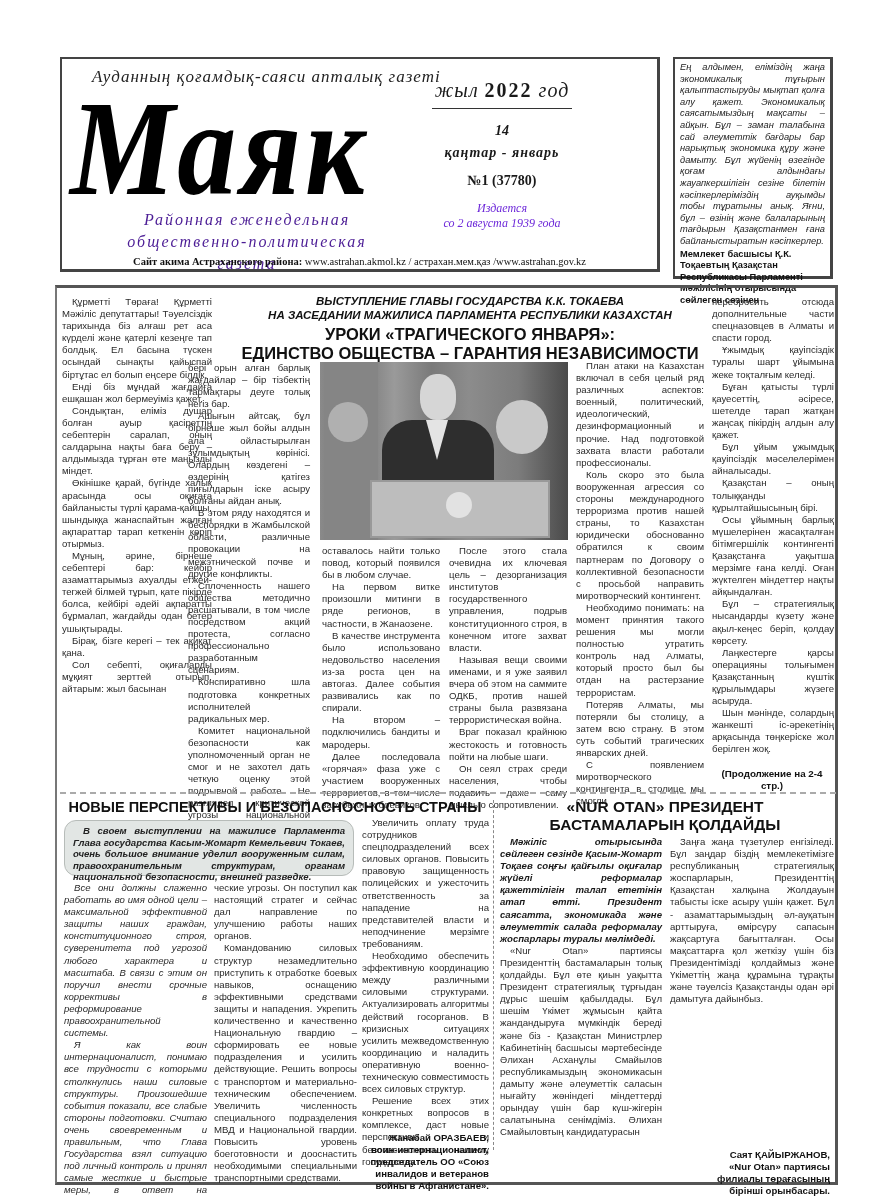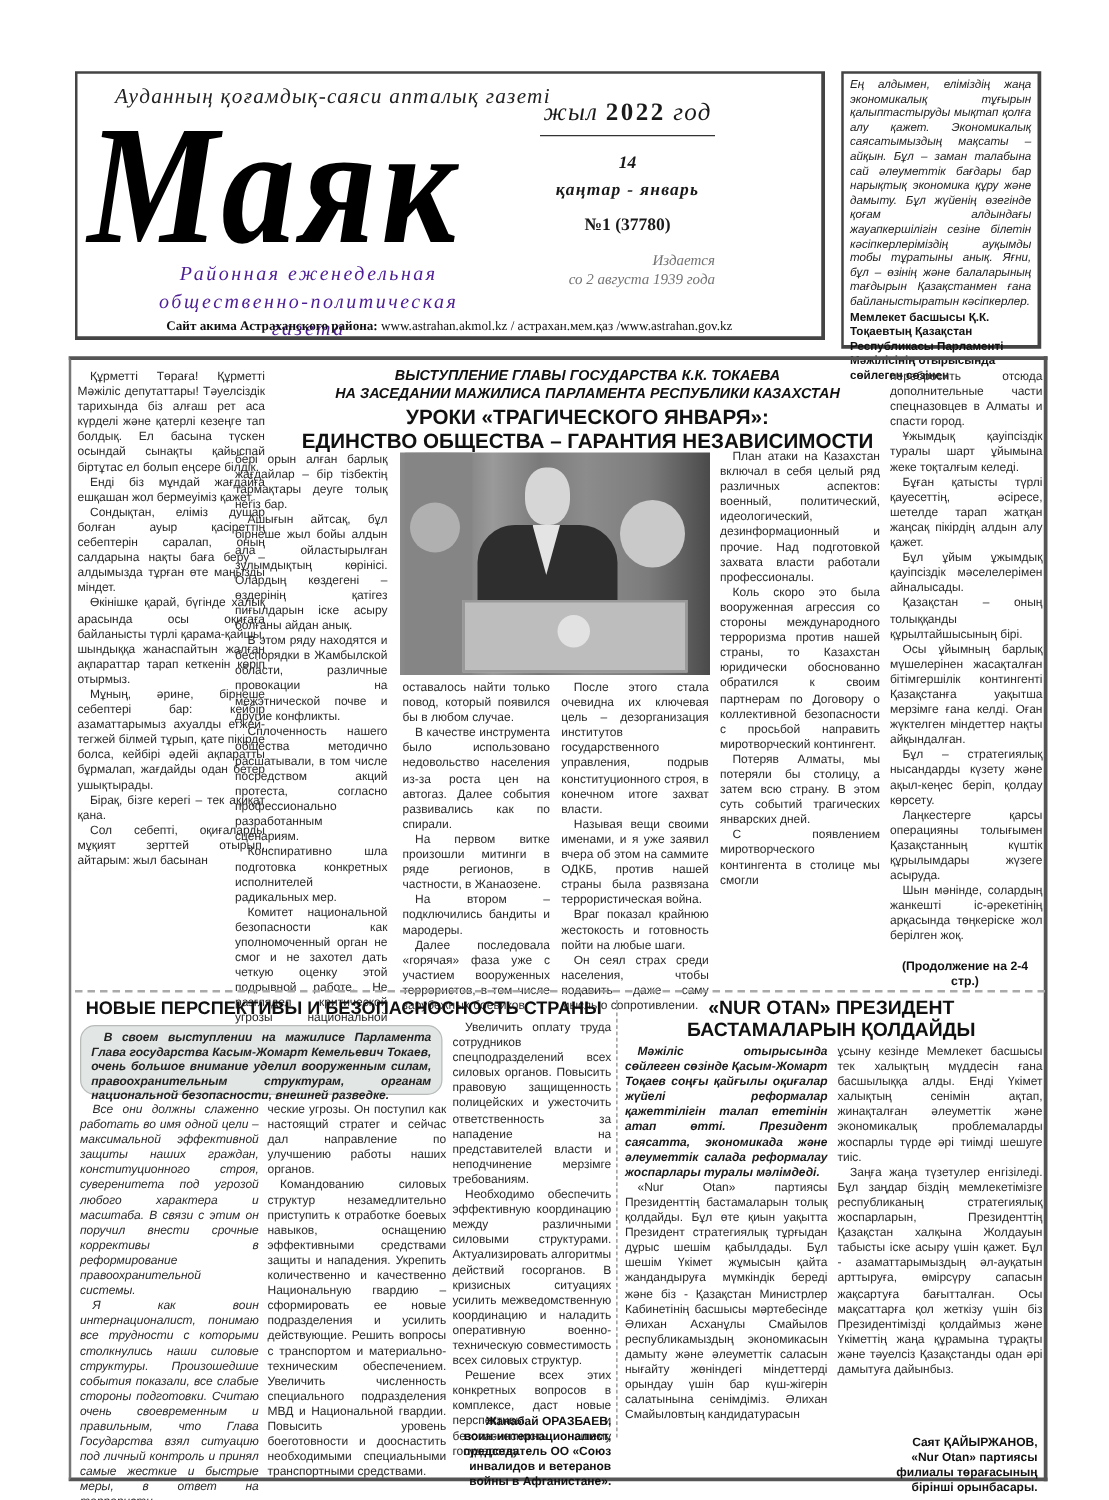--- a/index.html
+++ b/index.html
@@ -11,21 +11,21 @@
   .mh-title { position: absolute; left: 8px; top: 22px; font-family: "Liberation Serif", serif; font-style: italic; font-weight: bold; font-size: 118px; letter-spacing: 4px; color: #000; line-height: 1; transform: scaleY(1.15); transform-origin: top left; }
   .mh-ru { position: absolute; left: 40px; top: 150px; width: 290px; text-align: center; font-family: "Liberation Serif", serif; font-style: italic; font-size: 16px; letter-spacing: 2px; line-height: 22px; color: #4c1d95; }
   .mh-site { position: absolute; left: 0; right: 0; top: 197px; text-align: center; font-family: "Liberation Serif", serif; font-size: 10.5px; color: #111; }
   .mh-site b { font-weight: bold; }
   .mh-right { position: absolute; left: 370px; top: 20px; width: 140px; text-align: center; font-family: "Liberation Serif", serif; }
   .mh-year { font-style: italic; font-size: 20px; padding-bottom: 6px; border-bottom: 1.5px solid #333; letter-spacing: 1px; }
   .mh-year b { font-style: normal; font-weight: bold; letter-spacing: 2px; }
   .mh-day { margin-top: 14px; font-style: italic; font-weight: bold; font-size: 14px; }
   .mh-month { margin-top: 6px; font-style: italic; font-weight: bold; font-size: 14px; letter-spacing: 1px; }
   .mh-num { margin-top: 12px; font-weight: bold; font-size: 14px; }
-  .mh-since { margin-top: 12px; font-style: italic; font-size: 12px; line-height: 15px; color: #737373; text-align: right; }
+  .mh-since { margin-top: 12px; font-style: italic; font-size: 12px; line-height: 15px; color: #6d28d9; }
 
   .quote-box { position: absolute; left: 673px; top: 57px; width: 160px; height: 222px; border: 2px solid #444; border-right-width: 3px; border-bottom-width: 3px; padding: 3px 5px; font-size: 9.3px; line-height: 11.6px; }
   .quote-text { font-style: italic; text-align: justify; color: #222; }
   .quote-src { font-weight: bold; text-align: left; margin-top: 1px; color: #111; }
 
   .main-frame { position: absolute; left: 55px; top: 285px; width: 783px; height: 900px; border-top: 3px solid #555; border-left: 2px solid #777; border-right: 3px solid #555; border-bottom: 3px solid #555; }
 
   .col { position: absolute; font-size: 9.6px; line-height: 12.1px; text-align: justify; color: #2a2a2a; }
   .col p { text-indent: 10px; }
   .kicker { position: absolute; left: 230px; top: 294px; width: 480px; text-align: center; font-weight: bold; font-style: italic; font-size: 11.5px; line-height: 14px; color: #111; }
@@ -116,36 +116,37 @@
   <div class="emblem"></div>
   <div class="body"></div>
   <div class="shirt"></div>
   <div class="head"></div>
   <div class="podium"></div>
   <div class="podium-emblem"></div>
 </div>
 
 <div class="col" style="left:322px; top:545px; width:118px;">
   <p style="text-indent:0">оставалось найти только повод, который появился бы в любом случае.</p>
+    <p>На первом витке произошли митинги в ряде регионов, в частности, в Жанаозене.</p>
     <p>В качестве инструмента было использовано недовольство населения из-за роста цен на автогаз. Далее события развивались как по спирали.</p>
-    <p>На первом витке произошли митинги в ряде регионов, в частности, в Жанаозене.</p>
     <p>На втором – подключились бандиты и мародеры.</p>
     <p>Далее последовала «горячая» фаза уже с участием вооруженных террористов, в том числе зарубежных боевиков.</p>
 </div>
 
 <div class="col" style="left:449px; top:545px; width:118px;">
   <p>После этого стала очевидна их ключевая цель – дезорганизация институтов государственного управления, подрыв конституционного строя, в конечном итоге захват власти.</p>
     <p>Называя вещи своими именами, и я уже заявил вчера об этом на саммите ОДКБ, против нашей страны была развязана террористическая война.</p>
     <p>Враг показал крайнюю жестокость и готовность пойти на любые шаги.</p>
     <p>Он сеял страх среди населения, чтобы подавить даже саму мысль о сопротивлении.</p>
 </div>
 
 <div class="col" style="left:576px; top:360px; width:128px;">
   <p>План атаки на Казахстан включал в себя целый ряд различных аспектов: военный, политический, идеологический, дезинформационный и прочие. Над подготовкой захвата власти работали профессионалы.</p>
     <p>Коль скоро это была вооруженная агрессия со стороны международного терроризма против нашей страны, то Казахстан юридически обоснованно обратился к своим партнерам по Договору о коллективной безопасности с просьбой направить миротворческий контингент.</p>
+    <p>Необходимо понимать: на момент принятия такого решения мы могли полностью утратить контроль над Алматы, который просто был бы отдан на растерзание террористам.</p>
     <p>Потеряв Алматы, мы потеряли бы столицу, а затем всю страну. В этом суть событий трагических январских дней.</p>
     <p>С появлением миротворческого контингента в столице мы смогли</p>
 </div>
 
 <div class="col" style="left:712px; top:296px; width:122px;">
   <p style="text-indent:0">перебросить отсюда дополнительные части спецназовцев в Алматы и спасти город.</p>
     <p>Ұжымдық қауіпсіздік туралы шарт ұйымына жеке тоқталғым келеді.</p>
     <p>Бұған қатысты түрлі қауесеттің, әсіресе, шетелде тарап жатқан жаңсақ пікірдің алдын алу қажет.</p>
     <p>Бұл ұйым ұжымдық қауіпсіздік мәселелерімен айналысады.</p>
     <p>Қазақстан – оның толыққанды құрылтайшысының бірі.</p>
@@ -188,21 +189,20 @@
 <div class="h2" style="left:500px; top:798px; width:330px; font-size:15.5px; line-height:18px;">
   <div>«NUR OTAN» ПРЕЗИДЕНТ</div>
   <div>БАСТАМАЛАРЫН ҚОЛДАЙДЫ</div>
 </div>
 
 <div class="col" style="left:500px; top:836px; width:162px;">
   <p class="nur-lead">Мәжіліс отырысында сөйлеген сөзінде Қасым-Жомарт Тоқаев соңғы қайғылы оқиғалар жүйелі реформалар қажеттілігін талап ететінін атап өтті. Президент саясатта, экономикада және әлеуметтік салада реформалау жоспарлары туралы мәлімдеді.</p>
   <p>«Nur Otan» партиясы Президенттің бастамаларын толық қолдайды. Бұл өте қиын уақытта Президент стратегиялық тұрғыдан дұрыс шешім қабылдады. Бұл шешім Үкімет жұмысын қайта жандандыруға мүмкіндік береді және біз - Қазақстан Министрлер Кабинетінің басшысы мәртебесінде Әлихан Асханұлы Смайылов республикамыздың экономикасын дамыту және әлеуметтік саласын нығайту жөніндегі міндеттерді орындау үшін бар күш-жігерін салатынына сенімдіміз. Әлихан Смайыловтың кандидатурасын</p>
 </div>
 <div class="col" style="left:670px; top:836px; width:164px;">
-  <p style="text-indent:0">ұсыну кезінде Мемлекет басшысы тек халықтың мүддесін ғана басшылыққа алды. Енді Үкімет халықтың сенімін ақтап, жинақталған әлеуметтік және экономикалық проблемаларды жоспарлы түрде әрі тиімді шешуге тиіс.</p>
     <p>Заңға жаңа түзетулер енгізіледі. Бұл заңдар біздің мемлекетімізге республиканың стратегиялық жоспарларын, Президенттің Қазақстан халқына Жолдауын табысты іске асыру үшін қажет. Бұл - азаматтарымыздың әл-ауқатын арттыруға, өмірсүру сапасын жақсартуға бағытталған. Осы мақсаттарға қол жеткізу үшін біз Президентімізді қолдаймыз және Үкіметтің жаңа құрамына тұрақты және тәуелсіз Қазақстанды одан әрі дамытуға дайынбыз.</p>
 </div>
 <div class="sig" style="left:670px; top:1105px; width:160px;">
   <div>Саят ҚАЙЫРЖАНОВ,</div>
     <div>«Nur Otan» партиясы</div>
     <div>филиалы төрағасының</div>
     <div>бірінші орынбасары.</div>
 </div>
 
 </body></html>

